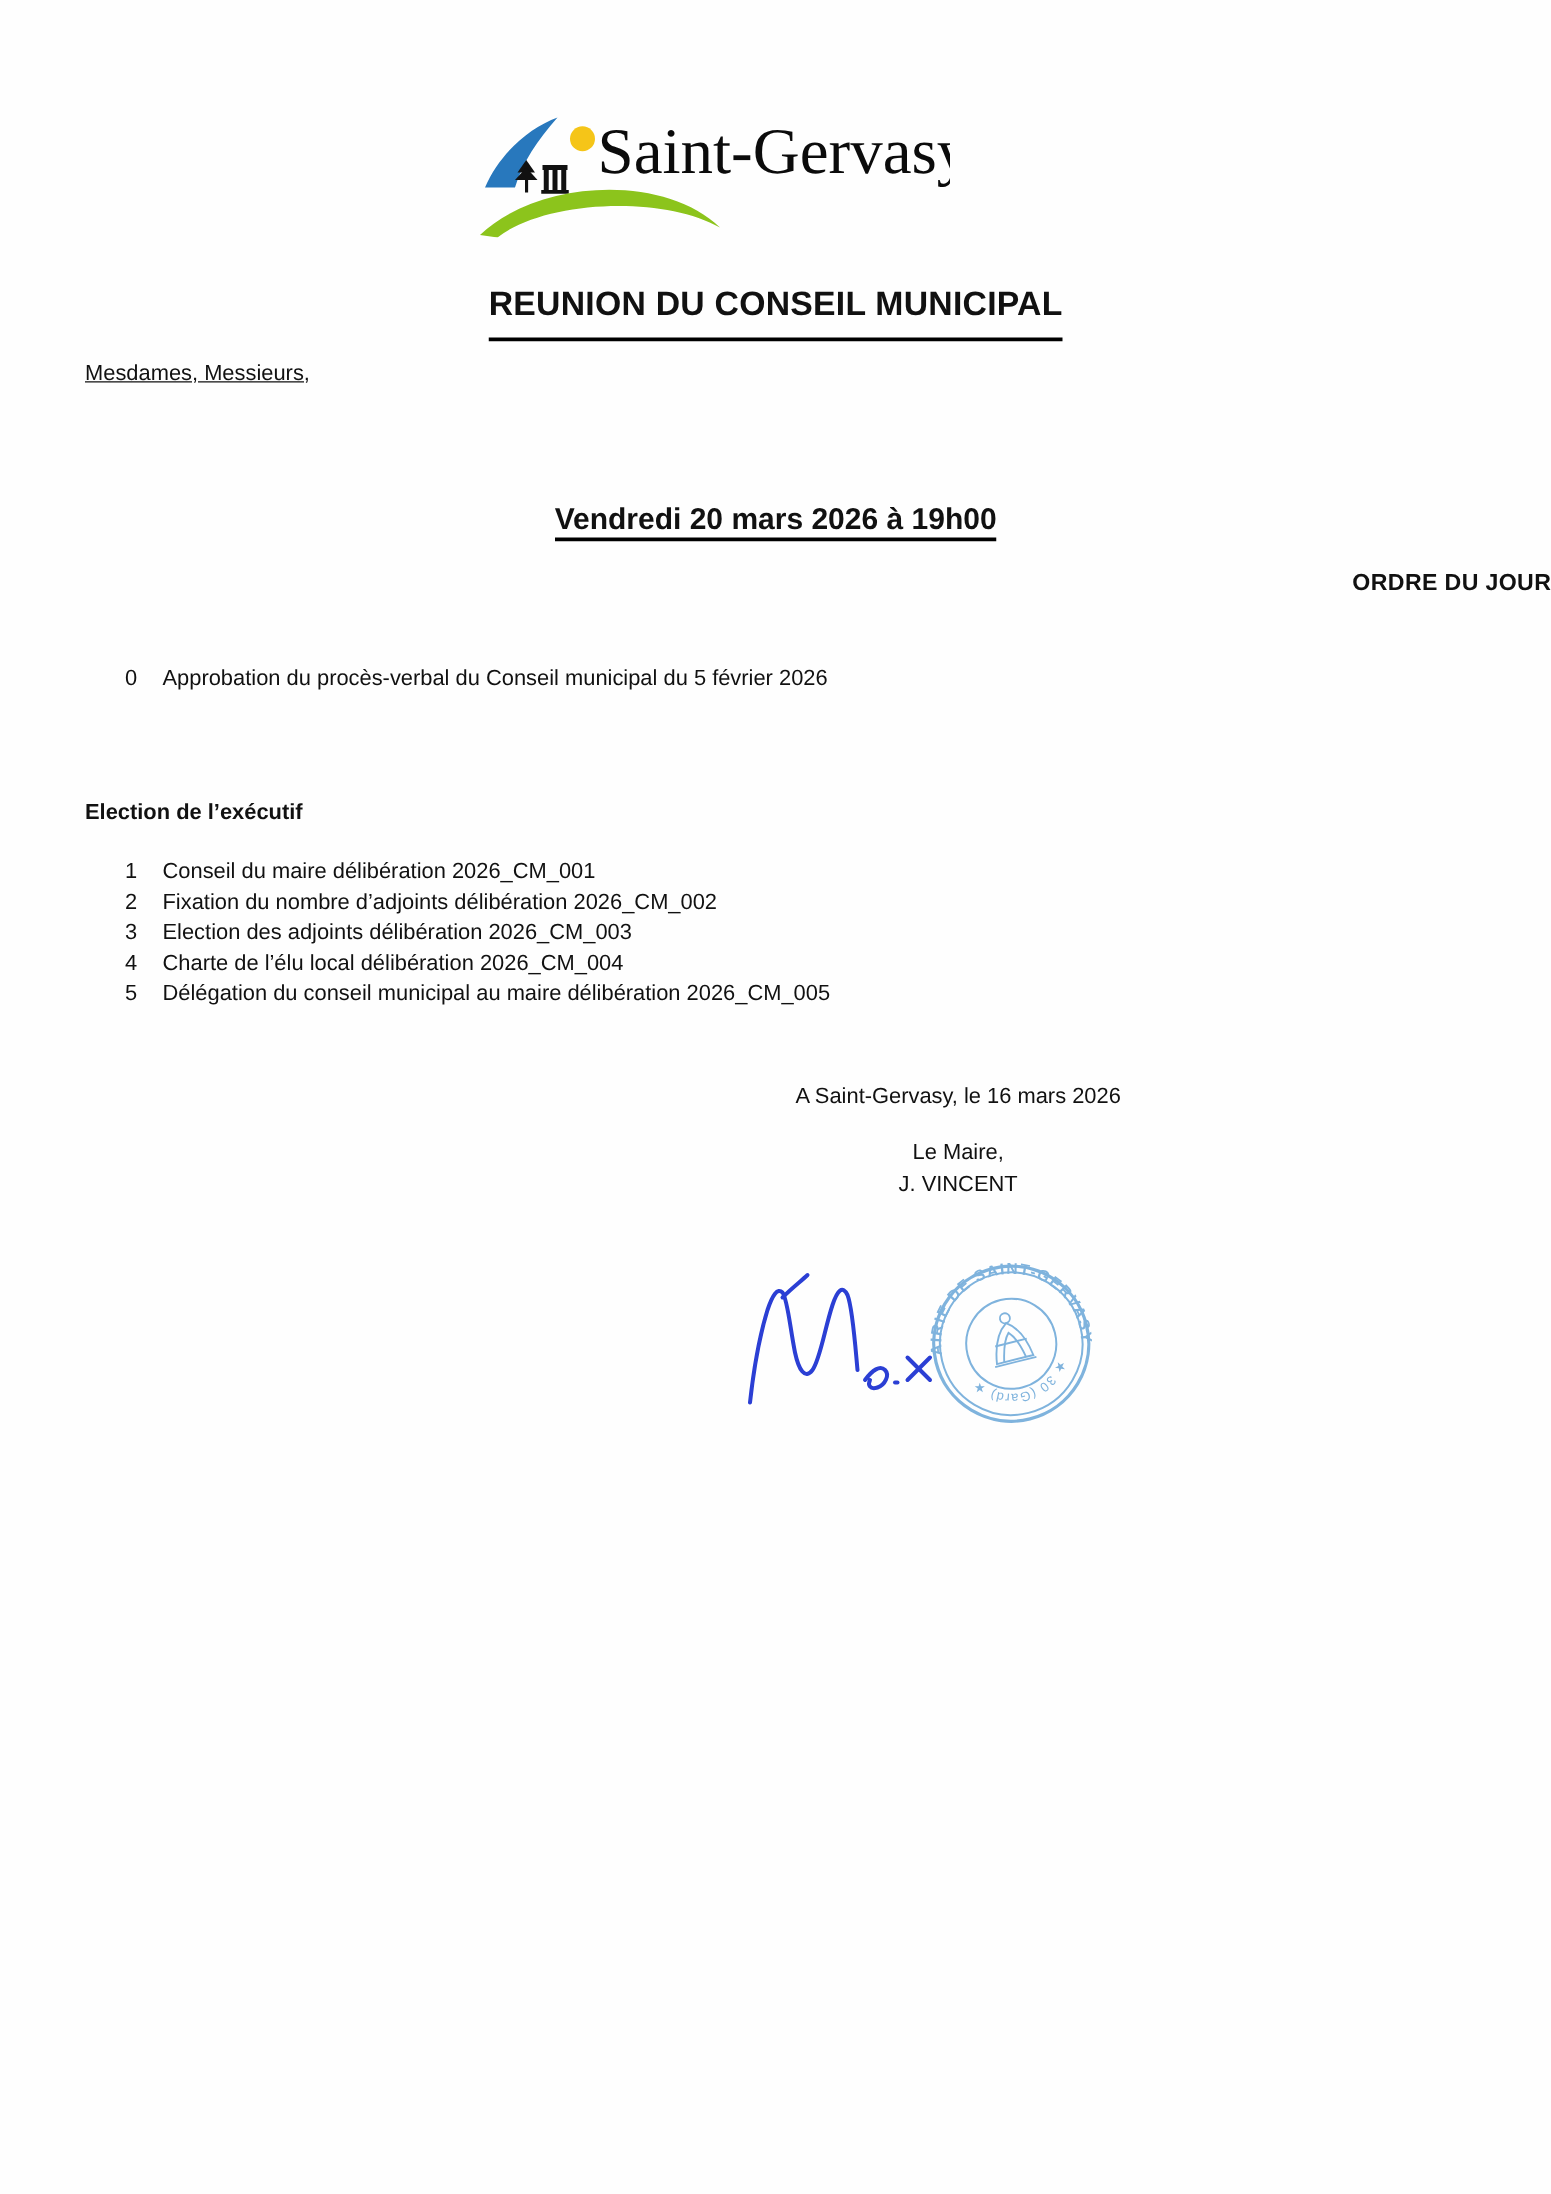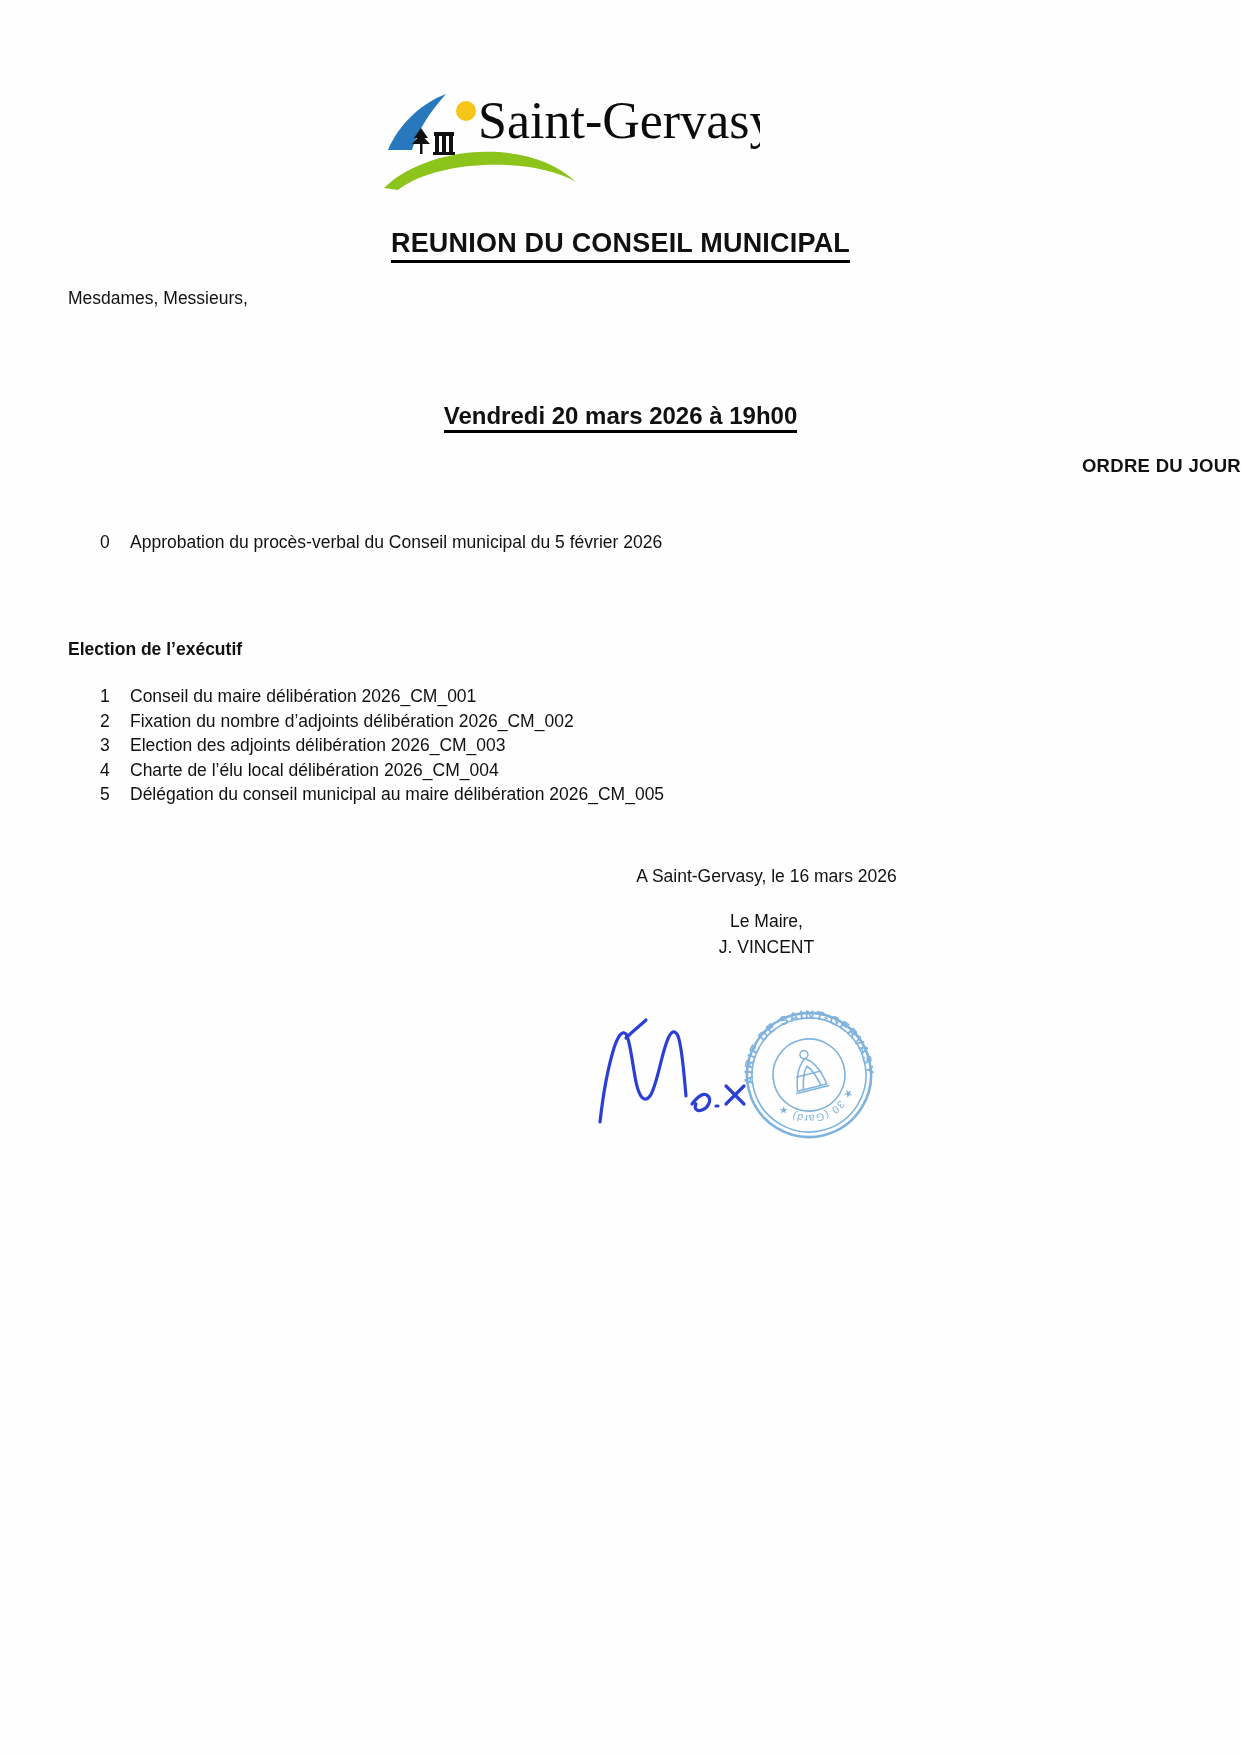--- a/index.html
+++ b/index.html
@@ -33,29 +33,30 @@
     left: 0;
     top: 228px;
     width: 1241px;
     text-align: center;
     font-size: 27px;
     font-weight: bold;
     letter-spacing: 0.2px;
   }
   .doc-title span {
     border-bottom: 3px solid #000;
-    padding-bottom: 2px;
+    padding-bottom: 12px;
   }
 
   
   .salutation {
     position: absolute;
     left: 68px;
     top: 288px;
     font-size: 17.5px;
+    text-decoration: underline;
   }
   .intro {
     position: absolute;
     left: 68px;
     top: 332px;
     width: 952px;
     font-size: 17.5px;
     line-height: 25px;
     text-align: left;
   }

